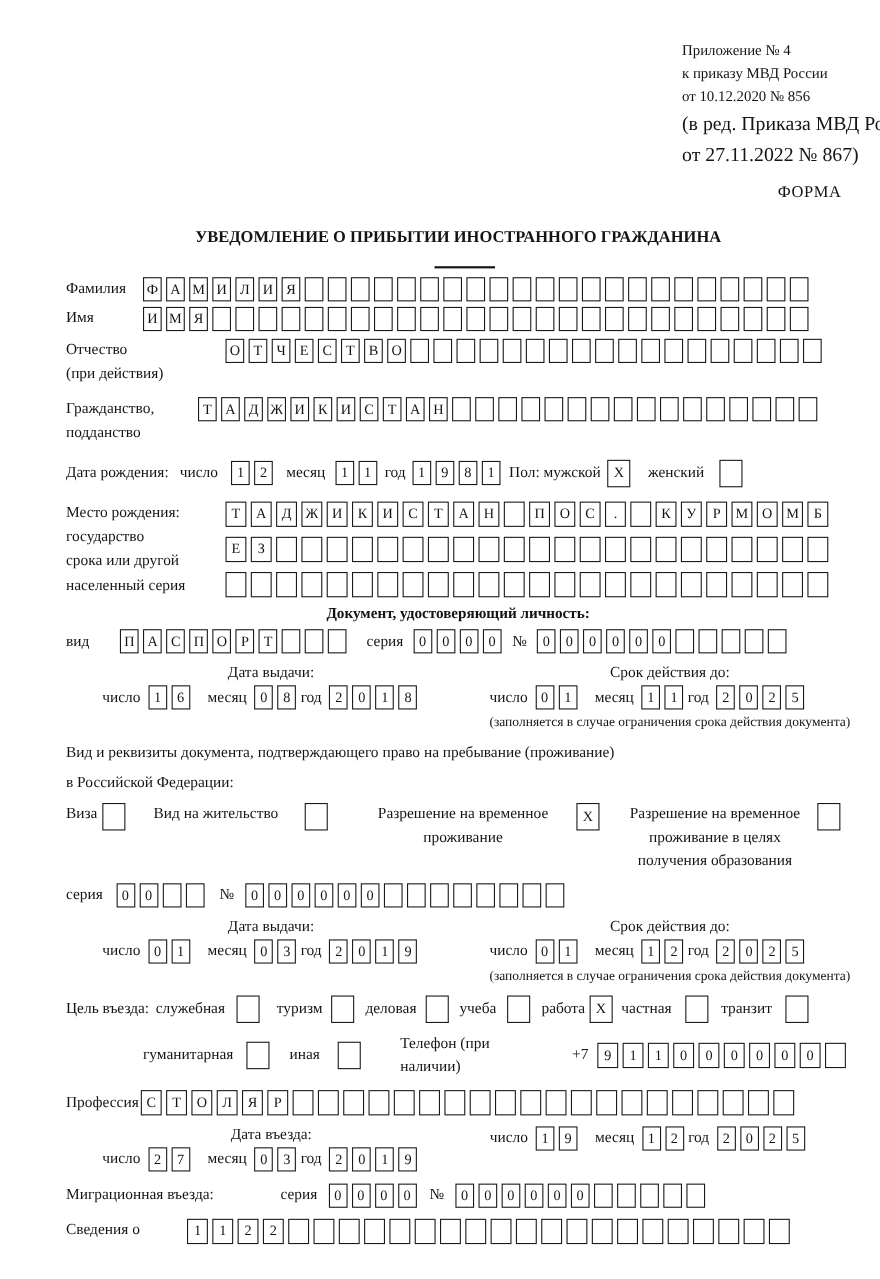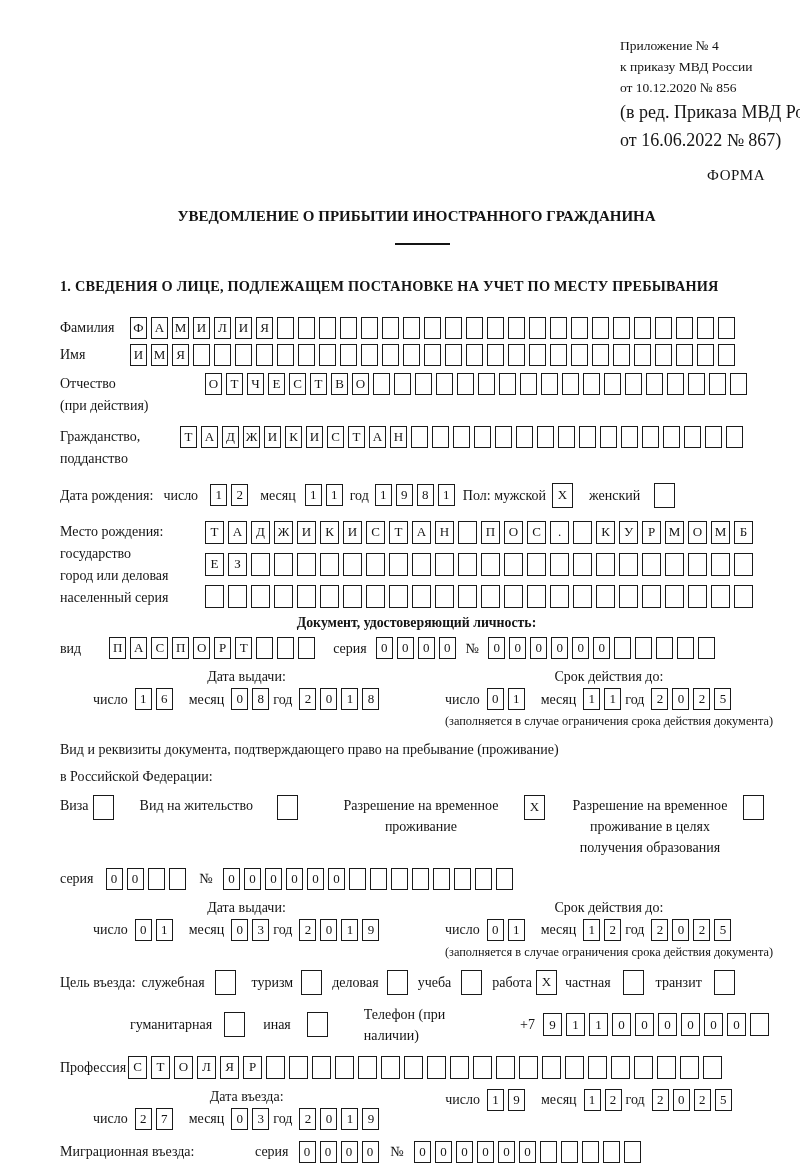--- a/index.html
+++ b/index.html
@@ -39,31 +39,30 @@
 </head>
 <body>
 
 <div class="page">
 
   <div class="appendix">
     <div>Приложение № 4</div>
     <div>к приказу МВД России</div>
     <div>от 10.12.2020 № 856</div>
     <div class="small">(в ред. Приказа МВД России</div>
-    <div class="small">от 16.06.2022 № 867)</div>
+    <div class="small">от 27.11.2022 № 867)</div>
   </div>
 
   <div class="forma">ФОРМА</div>
 
   <div class="title">
     <div>УВЕДОМЛЕНИЕ О ПРИБЫТИИ ИНОСТРАННОГО ГРАЖДАНИНА</div>
     <div><span class="blank-line"></span></div>
   </div>
 
-  <div class="sec-head">1. СВЕДЕНИЯ О ЛИЦЕ, ПОДЛЕЖАЩЕМ ПОСТАНОВКЕ НА УЧЕТ ПО МЕСТУ ПРЕБЫВАНИЯ</div>
 
   <div class="row" style="margin-bottom:5px">
     <div class="lbl" style="width:70px">Фамилия</div>
     <div class="boxrow">
         <div class="cell">Ф</div>
         <div class="cell">А</div>
         <div class="cell">М</div>
         <div class="cell">И</div>
         <div class="cell">Л</div>
         <div class="cell">И</div>
@@ -225,21 +224,21 @@
     <span class="lbl" style="margin-left:12px">женский</span>
     <span class="boxrow cb" style="margin-left:14px">
         <div class="cell"></div>
       </span>
   </div>
 
   <div class="row" style="margin-bottom:6px">
     <div class="lab-col" style="width:145px">
       <div>Место рождения:</div>
       <div>государство</div>
-      <div>город или деловая</div>
+      <div>срока или другой</div>
       <div>населенный серия</div>
     </div>
     <div>
       <div class="boxrow wide" style="margin-bottom:9px">
           <div class="cell">Т</div>
           <div class="cell">А</div>
           <div class="cell">Д</div>
           <div class="cell">Ж</div>
           <div class="cell">И</div>
           <div class="cell">К</div>

